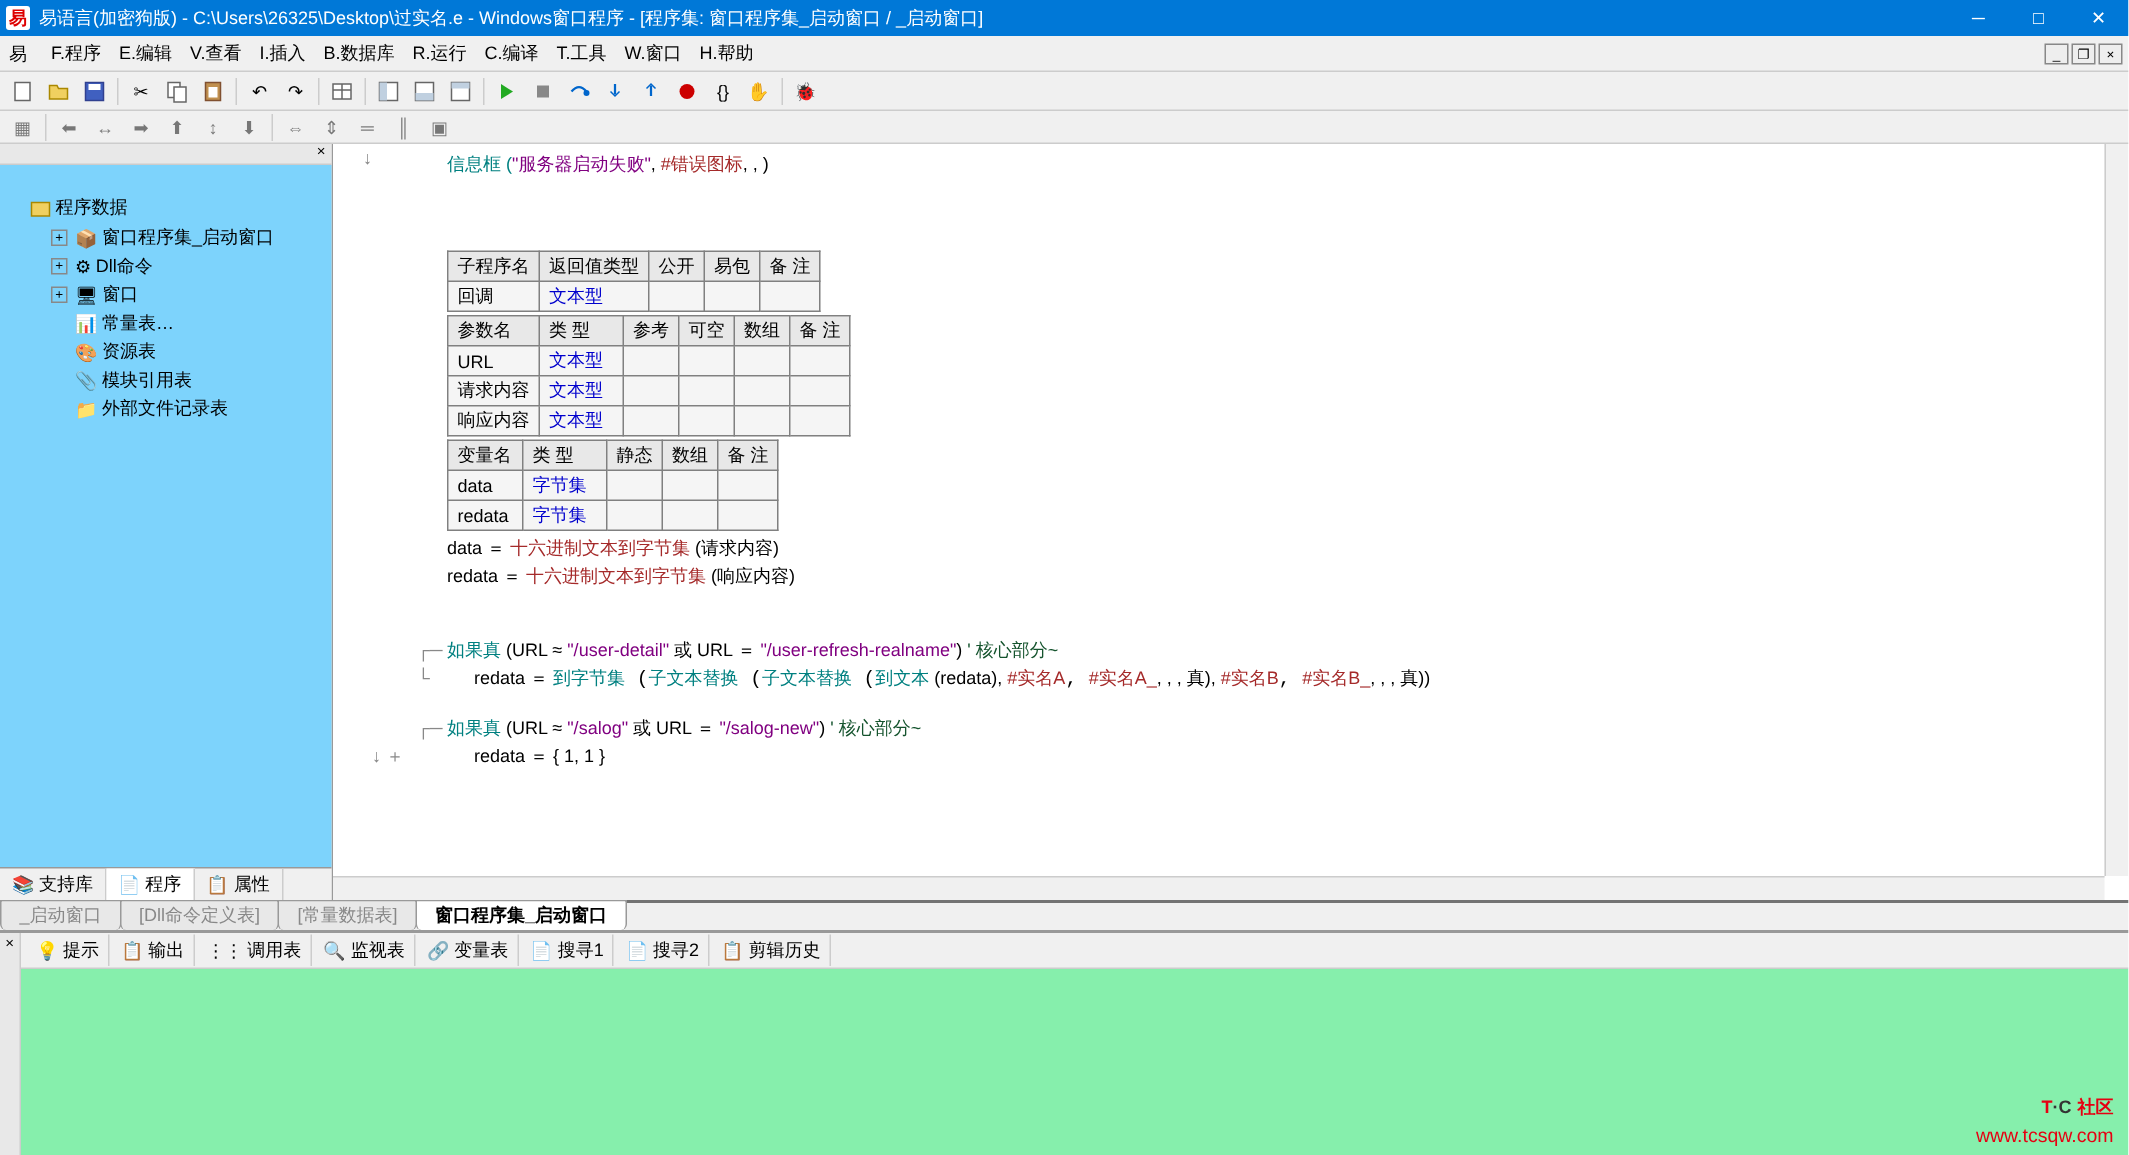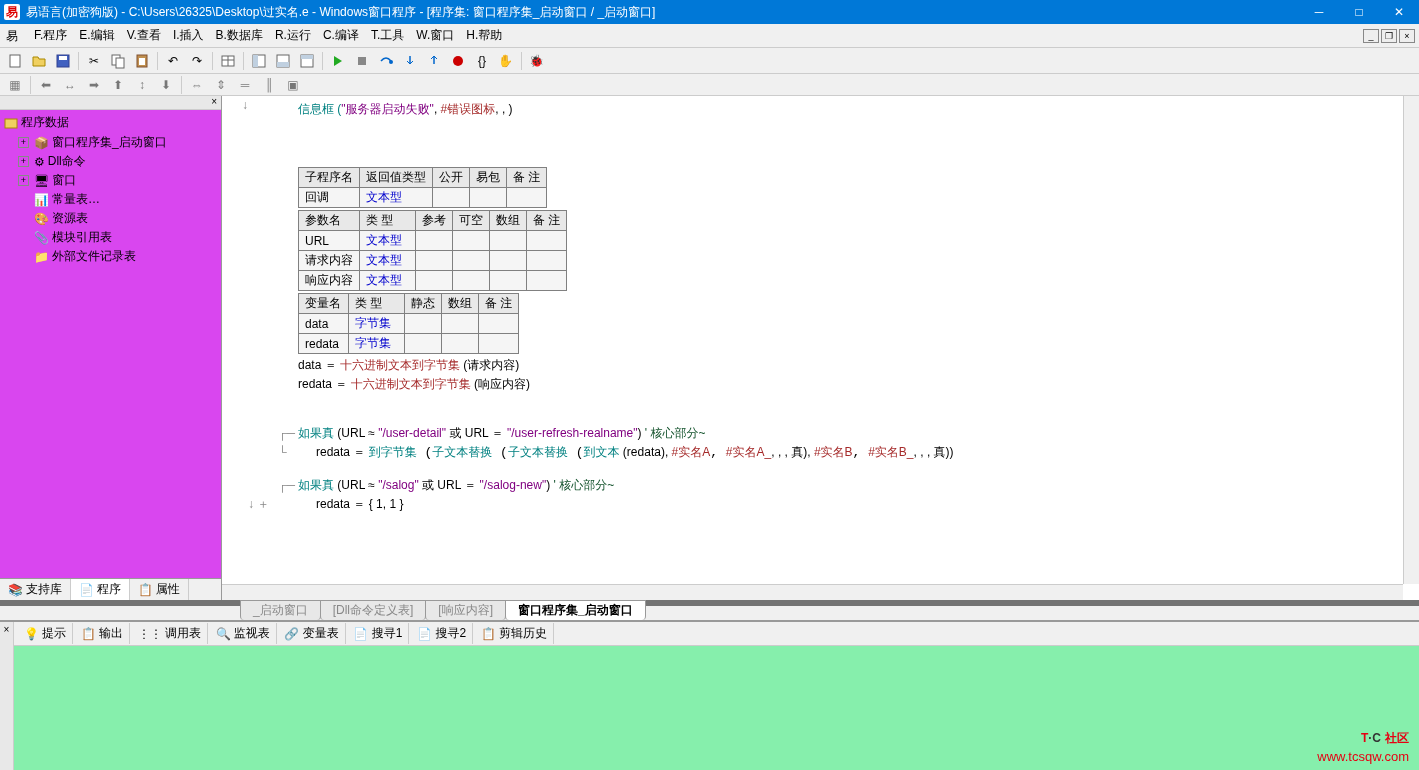--- a/index.html
+++ b/index.html
@@ -13,39 +13,39 @@
 .menubar .menuitem { padding: 2px 6px; cursor: pointer; }
 .menubar .mdi-btns { position: absolute; right: 4px; display: flex; gap: 2px; }
 .menubar .mdi-btn { width: 16px; height: 14px; border: 1px solid #888; background: #eee; font-size: 9px; text-align: center; line-height: 12px; }
 .toolbar { background: #f0f0f0; height: 26px; display: flex; align-items: center; padding: 0 4px; border-bottom: 1px solid #ccc; gap: 2px; }
 .toolbar2 { background: #f0f0f0; height: 22px; display: flex; align-items: center; padding: 0 4px; border-bottom: 1px solid #ccc; gap: 2px; }
 .tbtn { width: 22px; height: 22px; display: flex; align-items: center; justify-content: center; border: 1px solid transparent; cursor: pointer; }
 .tsep { width: 1px; height: 18px; background: #ccc; margin: 0 2px; }
 .main { display: flex; height: calc(100vh - 24px - 24px - 26px - 22px - 170px); }
 .leftpanel { width: 222px; border-right: 1px solid #999; display: flex; flex-direction: column; }
 .leftpanel .closebar { height: 14px; background: #e8e8e8; border-bottom: 1px solid #ccc; text-align: right; padding-right: 4px; font-size: 10px; }
-.tree { flex: 1; background: #d946ef; padding: 4px; overflow: auto; }
+.tree { flex: 1; background: #7dd3fc; padding: 20px; overflow: auto; }
 .tree-root { font-weight: normal; margin-bottom: 2px; display: flex; align-items: center; gap: 3px; }
 .tree-item { padding: 1px 0 1px 14px; display: flex; align-items: center; gap: 3px; cursor: pointer; }
 .tree-exp { width: 11px; height: 11px; border: 1px solid #888; font-size: 9px; line-height: 9px; text-align: center; margin-right: 2px; }
 .lefttabs { height: 22px; display: flex; border-top: 1px solid #999; background: #f0f0f0; }
 .lefttab { padding: 2px 8px; border-right: 1px solid #ccc; display: flex; align-items: center; gap: 3px; cursor: pointer; }
 .lefttab.active { background: #fff; }
 .editor { flex: 1; background: #fff; overflow: auto; position: relative; }
 .editor-content { padding: 4px 10px 4px 30px; position: relative; }
 .code-line { font-family: "Courier New", monospace; font-size: 13px; line-height: 18px; white-space: nowrap; }
 .kw-func { color: #008080; }
 .kw-str { color: #800080; }
 .kw-const { color: #a52a2a; }
 .kw-cmt { color: #14532d; }
 .code-table { border-collapse: collapse; margin: 8px 0 2px 46px; }
 .code-table td, .code-table th { border: 1px solid #808080; padding: 1px 6px; font-size: 12px; text-align: left; background: #f5f5f5; }
 .code-table th { background: #e8e8e8; font-weight: normal; }
 .code-table .tlink { color: #0000cd; }
-.bottomtabs { height: 20px; background: #f0f0f0; border-top: 6px solid #737373; display: flex; align-items: flex-end; padding-left: 240px; }
+.bottomtabs { height: 20px; background: #f0f0f0; border-top: 2px solid #737373; display: flex; align-items: flex-end; }
 .btab { padding: 1px 12px; border: 1px solid #999; border-bottom: none; background: #e8e8e8; margin-right: -1px; font-size: 11px; cursor: pointer; border-radius: 0 0 4px 4px; }
 .btab.active { background: #fff; font-weight: bold; }
 .btab.dim { color: #888; }
 .bottompanel { height: 150px; border-top: 2px solid #999; display: flex; }
 .bp-close { width: 14px; background: #e8e8e8; border-right: 1px solid #ccc; text-align: center; font-size: 10px; padding-top: 2px; }
 .bp-main { flex: 1; display: flex; flex-direction: column; }
 .bp-tabs { height: 24px; background: #f0f0f0; border-bottom: 1px solid #ccc; display: flex; align-items: center; padding: 0 4px; gap: 2px; }
 .bp-tab { padding: 2px 6px; display: flex; align-items: center; gap: 3px; cursor: pointer; border-right: 1px solid #ccc; }
 .bp-content { flex: 1; background: #86efac; position: relative; }
 .watermark { position: absolute; right: 10px; bottom: 6px; text-align: right; }
@@ -388,21 +388,21 @@
       </div>
     </div>
     <div class="scroll-v"></div>
     <div class="scroll-h"></div>
   </div>
 </div>
 
 <div class="bottomtabs">
   <div class="btab dim"><span>_启动窗口</span></div>
   <div class="btab dim"><span>[Dll命令定义表]</span></div>
-  <div class="btab dim"><span>[响应内容]</span></div>
+  <div class="btab dim"><span>[常量数据表]</span></div>
   <div class="btab active"><span>窗口程序集_启动窗口</span></div>
 </div>
 
 <div class="bottompanel">
   <div class="bp-close">×</div>
   <div class="bp-main">
     <div class="bp-tabs">
       <div class="bp-tab">💡<span>提示</span></div>
       <div class="bp-tab">📋<span>输出</span></div>
       <div class="bp-tab">⋮⋮<span>调用表</span></div>

